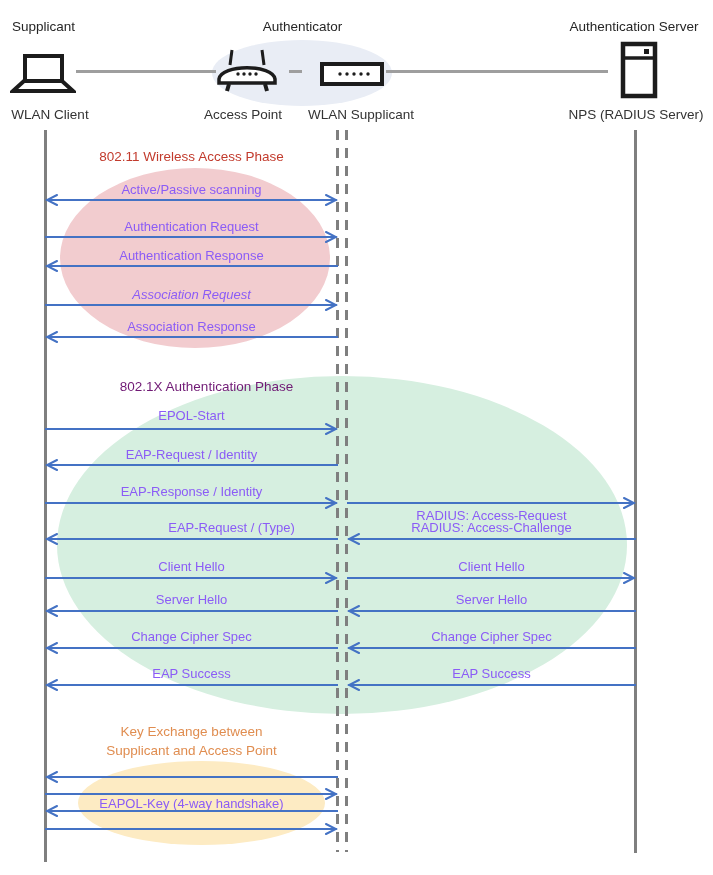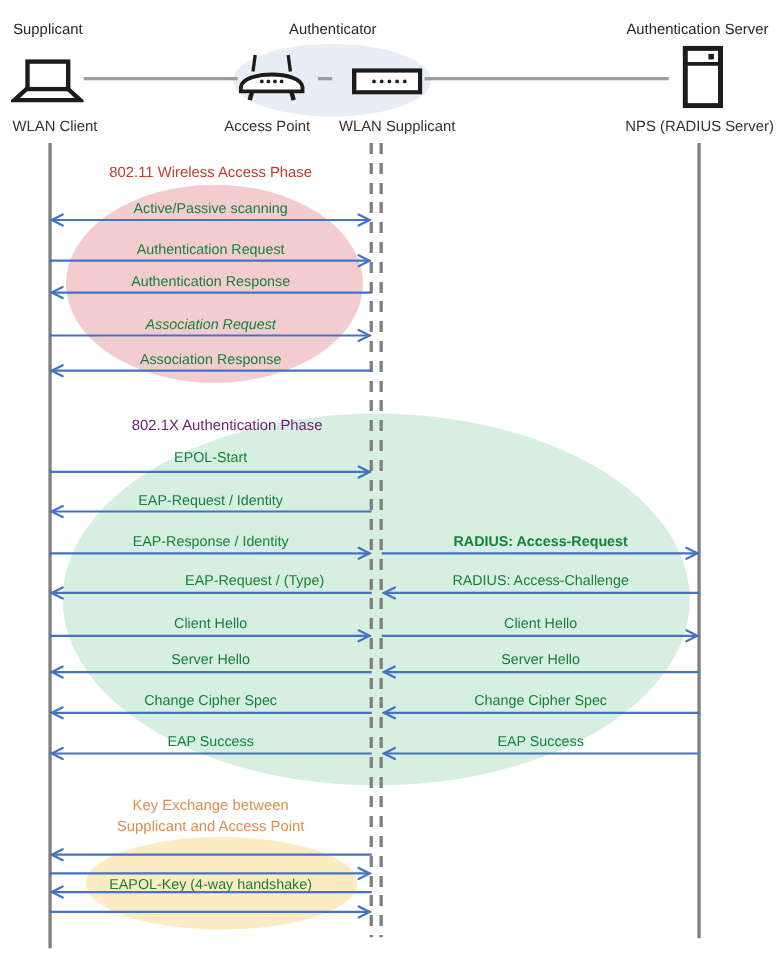--- a/index.html
+++ b/index.html
@@ -5,21 +5,21 @@
   html,body { margin:0; padding:0; background:#fff; }
   .canvas { position:relative; width:713px; height:875px; background:#fff;
             font-family:"Liberation Sans", sans-serif; overflow:hidden; }
   .ellipse { position:absolute; border-radius:50%; }
   .lifeline { position:absolute; width:3px; background:#7f7f7f; }
   .lifeline.dashed { background:repeating-linear-gradient(180deg,#7f7f7f 0 10px,transparent 10px 18px); }
   .conn { position:absolute; height:3px; background:#9e9e9e; top:70px; }
   .icon { position:absolute; }
   .toplabel { position:absolute; top:19px; font-size:13.5px; color:#262626; white-space:nowrap; text-align:center; }
   .nodelabel { position:absolute; top:107px; font-size:13.5px; color:#333333; text-align:center; white-space:nowrap; }
-  .msg { position:absolute; font-size:13px; color:#15803d; text-align:center; white-space:nowrap; }
+  .msg { position:absolute; font-size:13px; color:#8b5cf6; text-align:center; white-space:nowrap; }
   .msg.left-lane { left:45px; width:293px; }
   .msg.right-lane { left:347px; width:289px; }
   .phase-title { position:absolute; font-size:13.5px; text-align:center; line-height:19px; white-space:nowrap; }
   .phase-title.red { color:#C23B2D; }
   .phase-title.green { color:#701a75; }
   .phase-title.orange { color:#E08D50; }
   .arrow { position:absolute; height:14px; }
 </style>
 </head>
 <body>
@@ -96,21 +96,21 @@
   <div class="msg left-lane" style="top:408px;">EPOL-Start</div>
   <div class="msg left-lane" style="top:447px;">EAP-Request / Identity</div>
   <div class="msg left-lane" style="top:484px;">EAP-Response / Identity</div>
   <div class="msg left-lane" style="top:520px;margin-left:40px;">EAP-Request / (Type)</div>
   <div class="msg left-lane" style="top:559px;">Client Hello</div>
   <div class="msg left-lane" style="top:592px;">Server Hello</div>
   <div class="msg left-lane" style="top:629px;">Change Cipher Spec</div>
   <div class="msg left-lane" style="top:666px;">EAP Success</div>
   <div class="msg left-lane" style="top:796px;">EAPOL-Key (4-way handshake)</div>
 
-  <div class="msg right-lane" style="top:484px;font-weight:bold;">RADIUS: Access-Request</div>
+  <div class="msg right-lane" style="top:508px;">RADIUS: Access-Request</div>
   <div class="msg right-lane" style="top:520px;">RADIUS: Access-Challenge</div>
   <div class="msg right-lane" style="top:559px;">Client Hello</div>
   <div class="msg right-lane" style="top:592px;">Server Hello</div>
   <div class="msg right-lane" style="top:629px;">Change Cipher Spec</div>
   <div class="msg right-lane" style="top:666px;">EAP Success</div>
 
   <div class="arrow" style="left:45px; width:293px; top:193px;">
       <svg width="293" height="14" style="display: block;">
         <polyline points="2,7 291,7" fill="none" stroke="#4472C4" stroke-width="2" stroke-linecap="round"></polyline>
         <polyline points="281,2 291,7 281,12" fill="none" stroke="#4472C4" stroke-width="2" stroke-linecap="round"></polyline>

